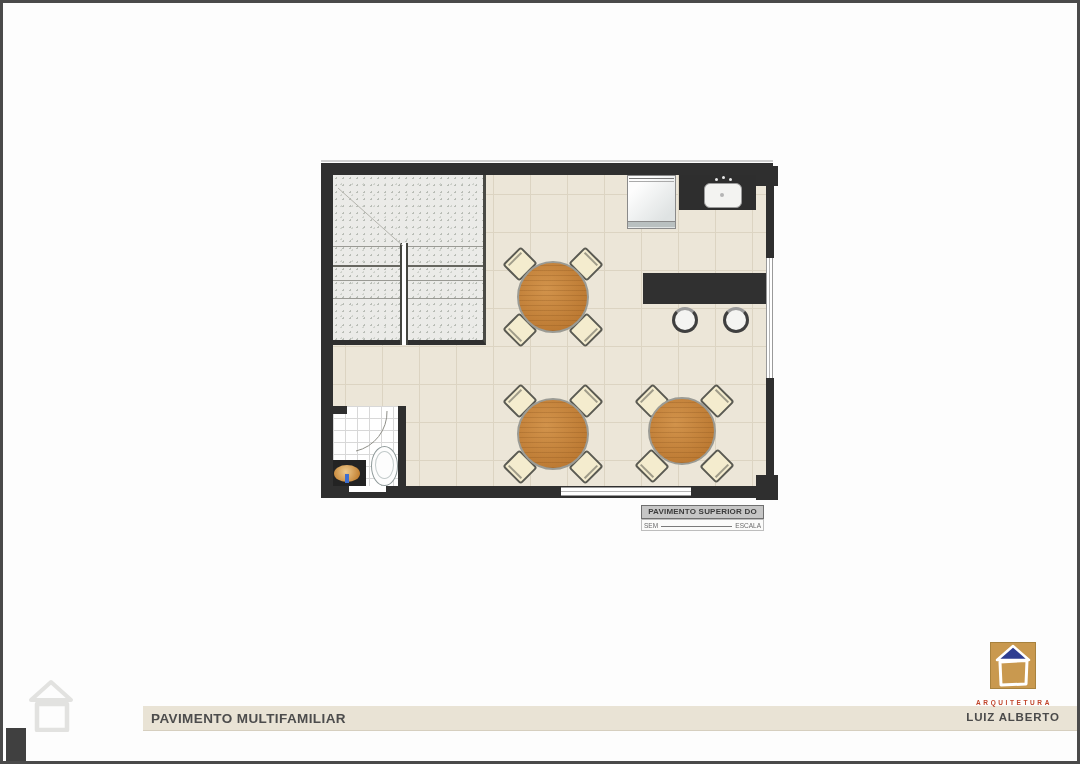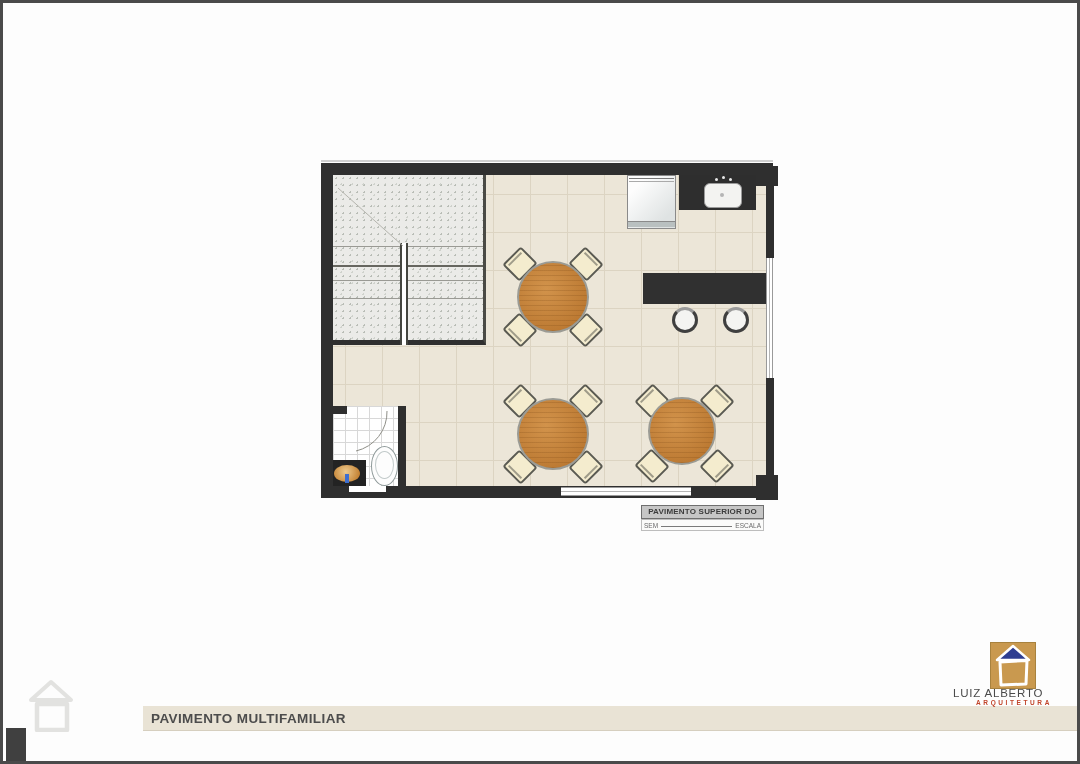--- a/index.html
+++ b/index.html
@@ -95,22 +95,22 @@
 
   
   .band{left:140px;top:703px;width:937px;height:25px;background:#e9e3d5;
     border-bottom:1px solid #d6cfbf;box-sizing:border-box;}
   .sheet-title{left:148px;top:703px;height:25px;line-height:25px;
     font-size:13.5px;font-weight:bold;color:#4c4c4c;letter-spacing:.4px;}
   .corner-block{left:3px;top:725px;width:20px;height:36px;background:#404040;}
 
   .logo-square{left:987px;top:639px;width:46px;height:47px;background:#c9994f;
     box-sizing:border-box;border:1px solid #a8823e;}
-  .logo-name{left:950px;top:684px;width:120px;text-align:left;
-    font-size:11.5px;font-weight:normal;color:#4a4a4a;letter-spacing:.8px;}
+  .logo-name{left:950px;top:708px;width:120px;text-align:center;
+    font-size:11.5px;font-weight:bold;color:#4a4a4a;letter-spacing:.8px;}
   .logo-sub{left:951px;top:696px;width:120px;text-align:center;
     font-size:6.5px;font-weight:bold;color:#c1452b;letter-spacing:2.6px;}
 </style>
 </head>
 <body>
 
 <div class="page">
 
   <div class="abs plan">
     <div class="abs shadow-line" style="left:0;top:-3px;width:452px;height:2px;"></div>

